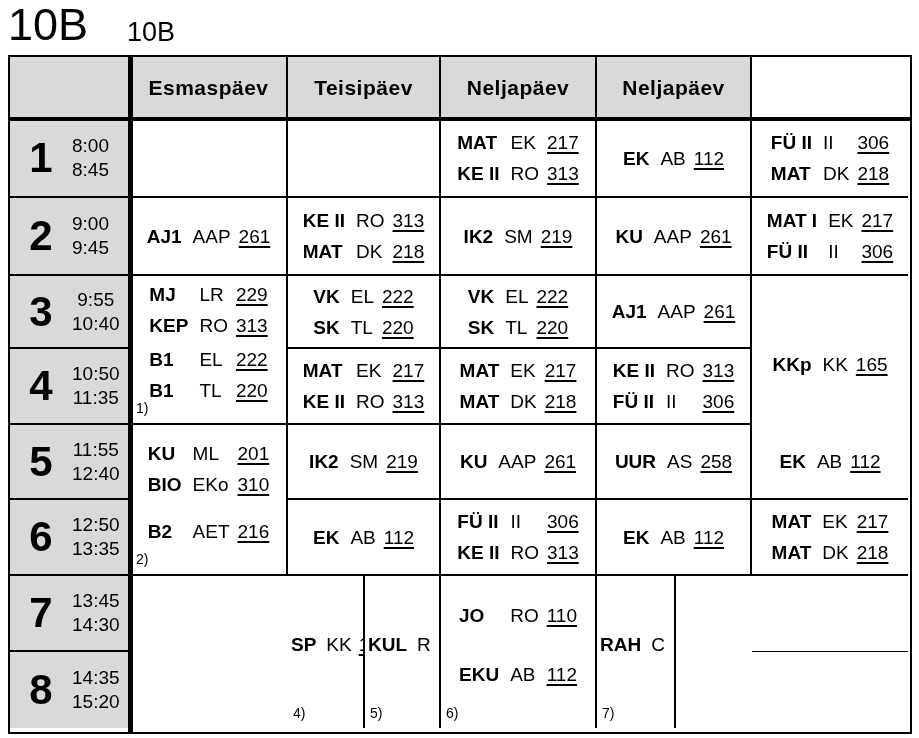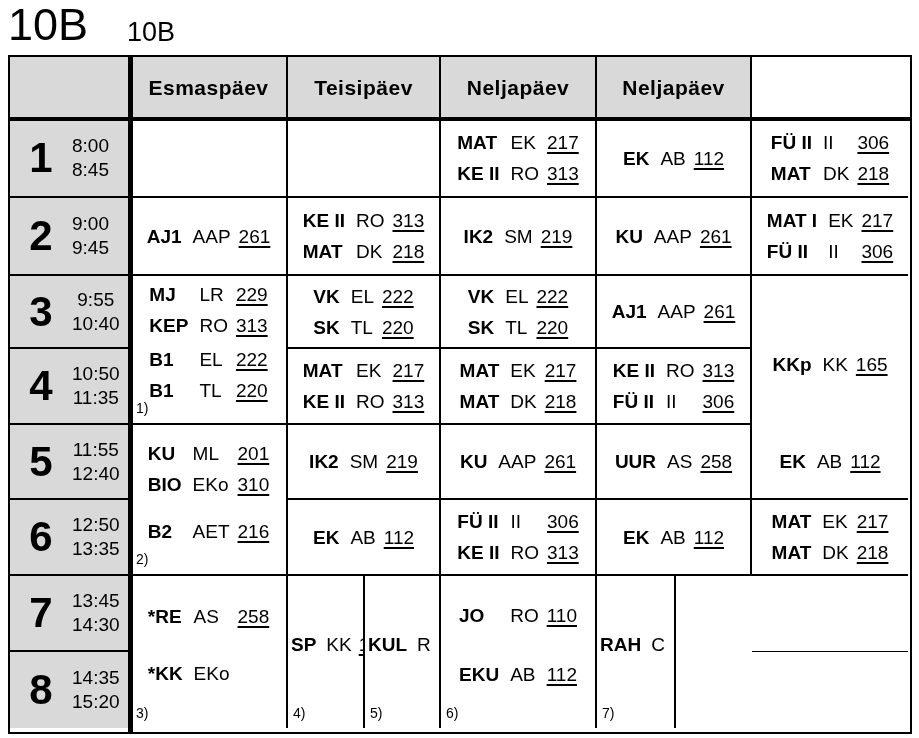--- a/index.html
+++ b/index.html
@@ -178,38 +178,20 @@
           <span class=""></span>
         </span>
         <span class="entry">
           <span class="subj">B2</span>
           <span class="tch">AET</span>
           <span class="room">216</span>
         </span>
       </span>
       <span class="fnote">2)</span>
     </div>
-    <div class="cell bR pad-fn" style="left: 121px; top: 519px; width: 157px; height: 152px;">
-      <span class="entries">
-        <span class="entry">
-          <span class="subj">*RE</span>
-          <span class="tch">AS</span>
-          <span class="room">258</span>
-        </span>
-        <span class="spacer-row" style="height: 26px;">
-          <span class=""></span>
-        </span>
-        <span class="entry">
-          <span class="subj">*KK</span>
-          <span class="tch">EKo</span>
-          <span class="room noline"></span>
-        </span>
-      </span>
-      <span class="fnote">3)</span>
-    </div>
     <div class="cell bR bB" style="left: 278px; top: 63px; width: 153px; height: 78px;"></div>
     <div class="cell bR bB" style="left: 278px; top: 141px; width: 153px; height: 78px;">
       <span class="entries">
         <span class="entry">
           <span class="subj">KE II</span>
           <span class="tch">RO</span>
           <span class="room">313</span>
         </span>
         <span class="entry">
           <span class="subj">MAT</span>

